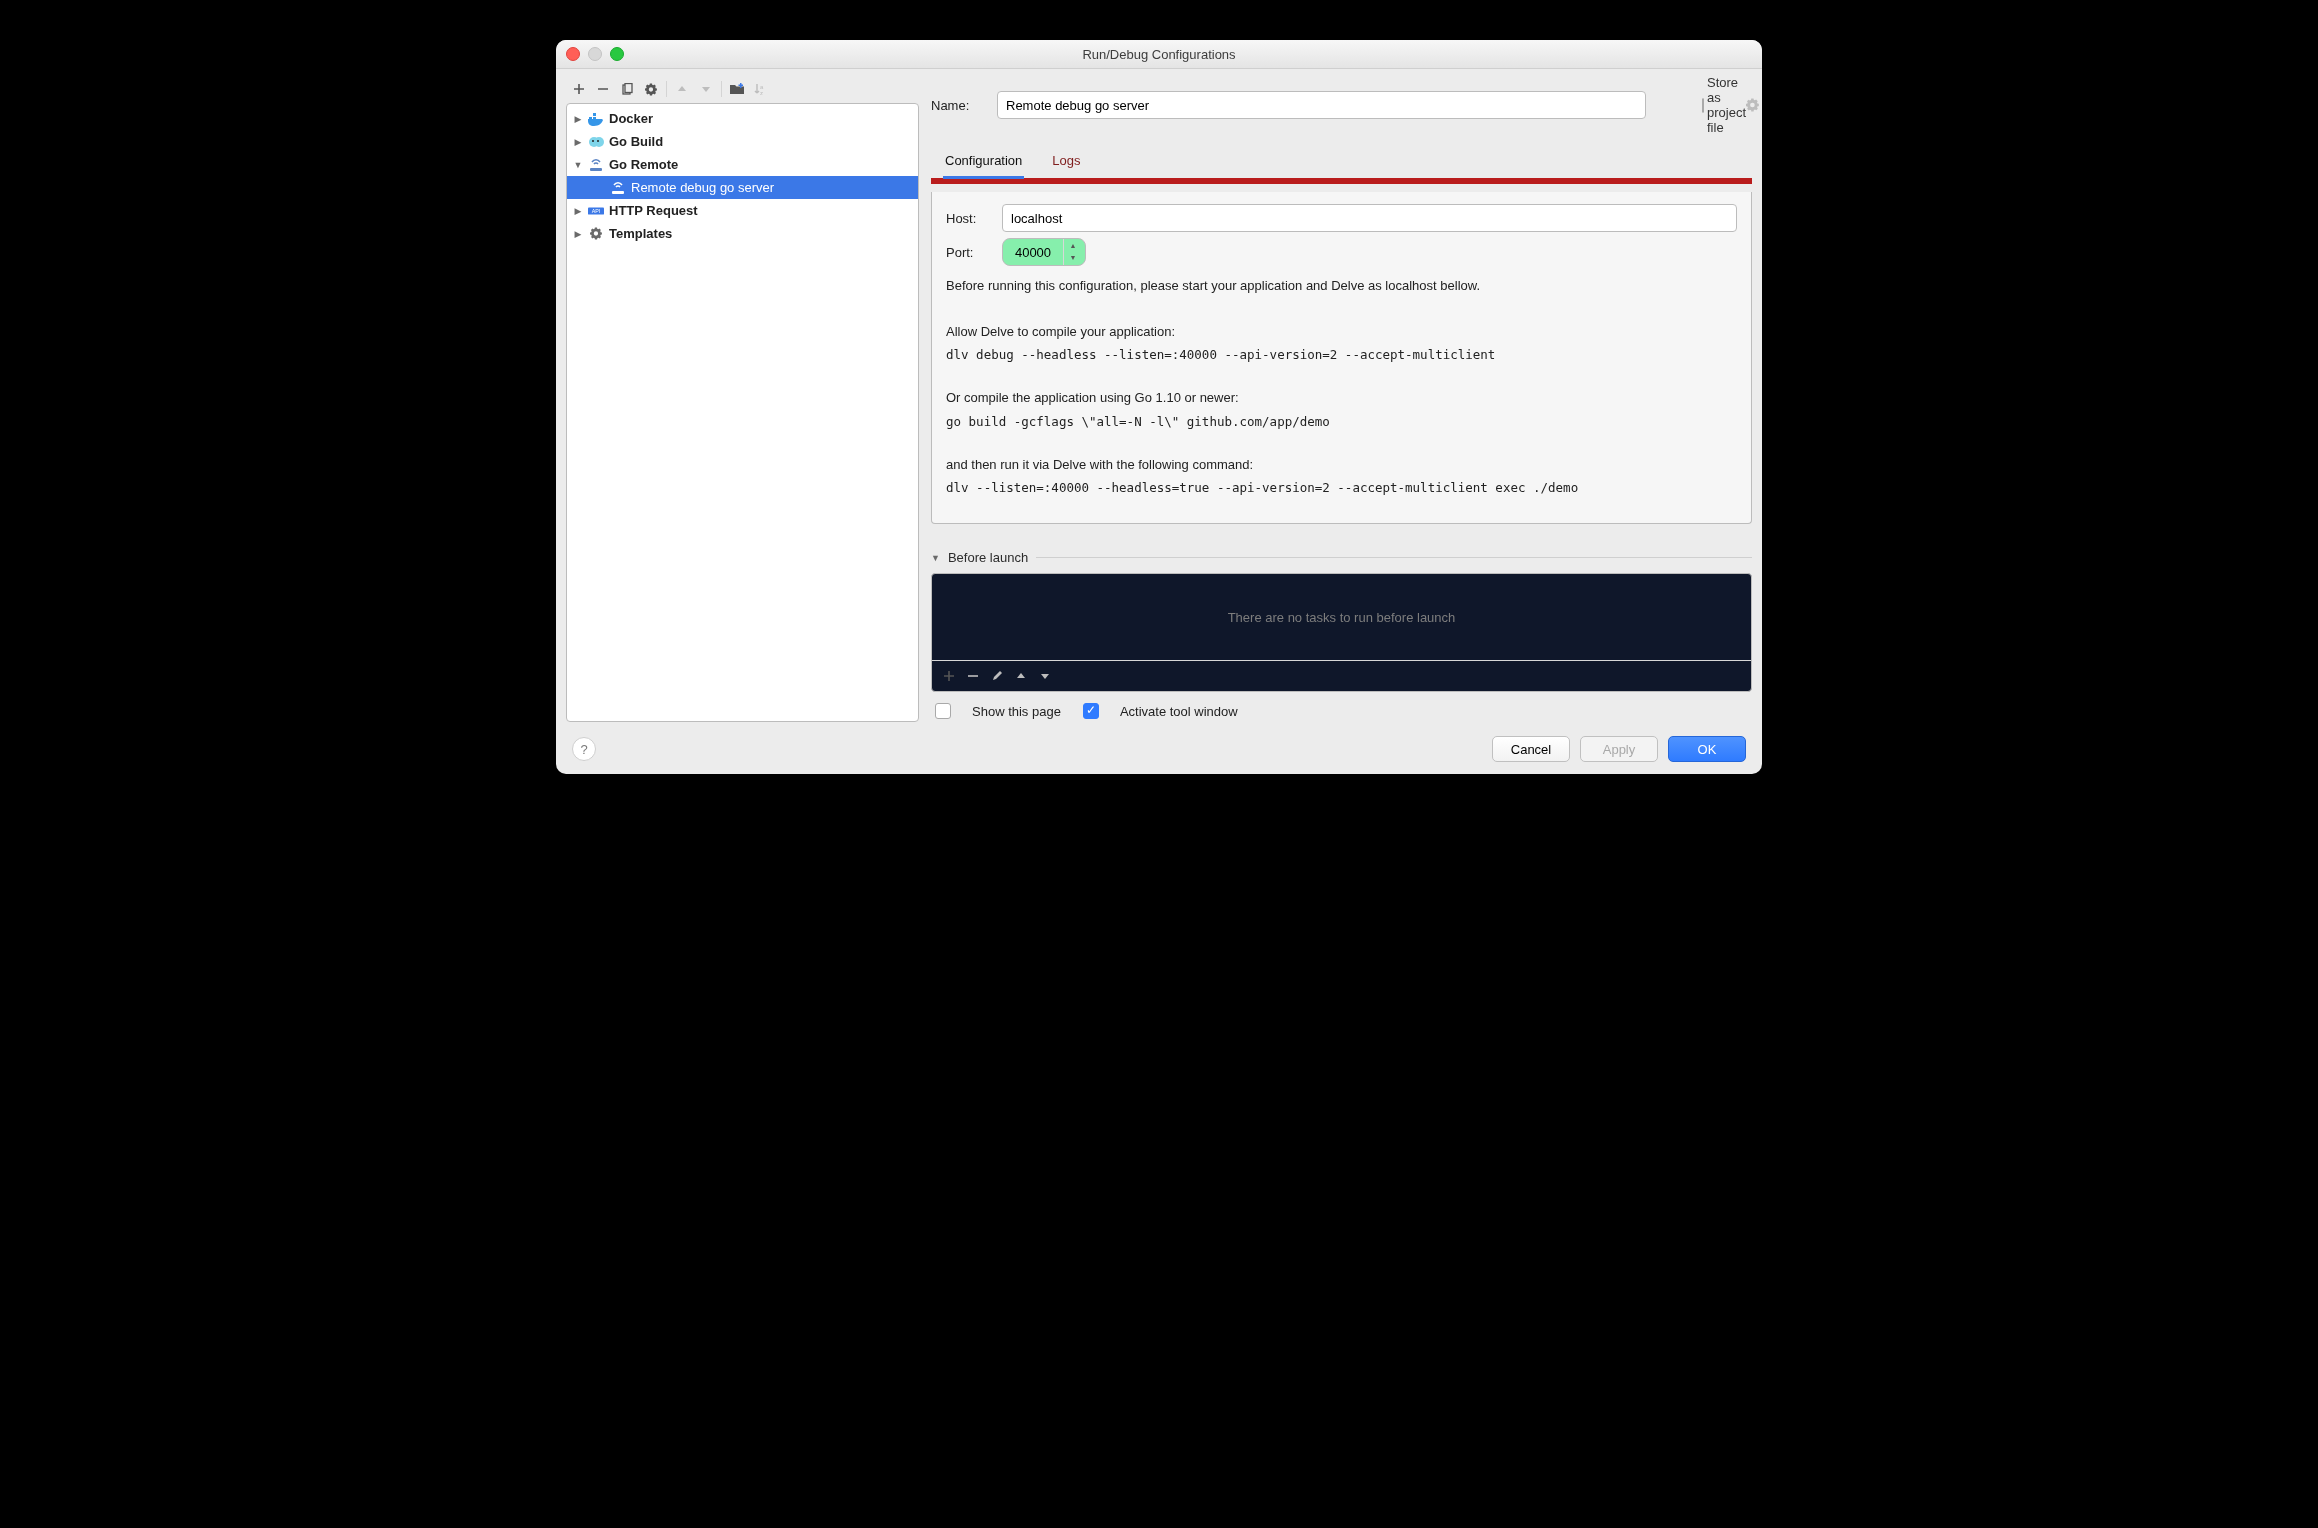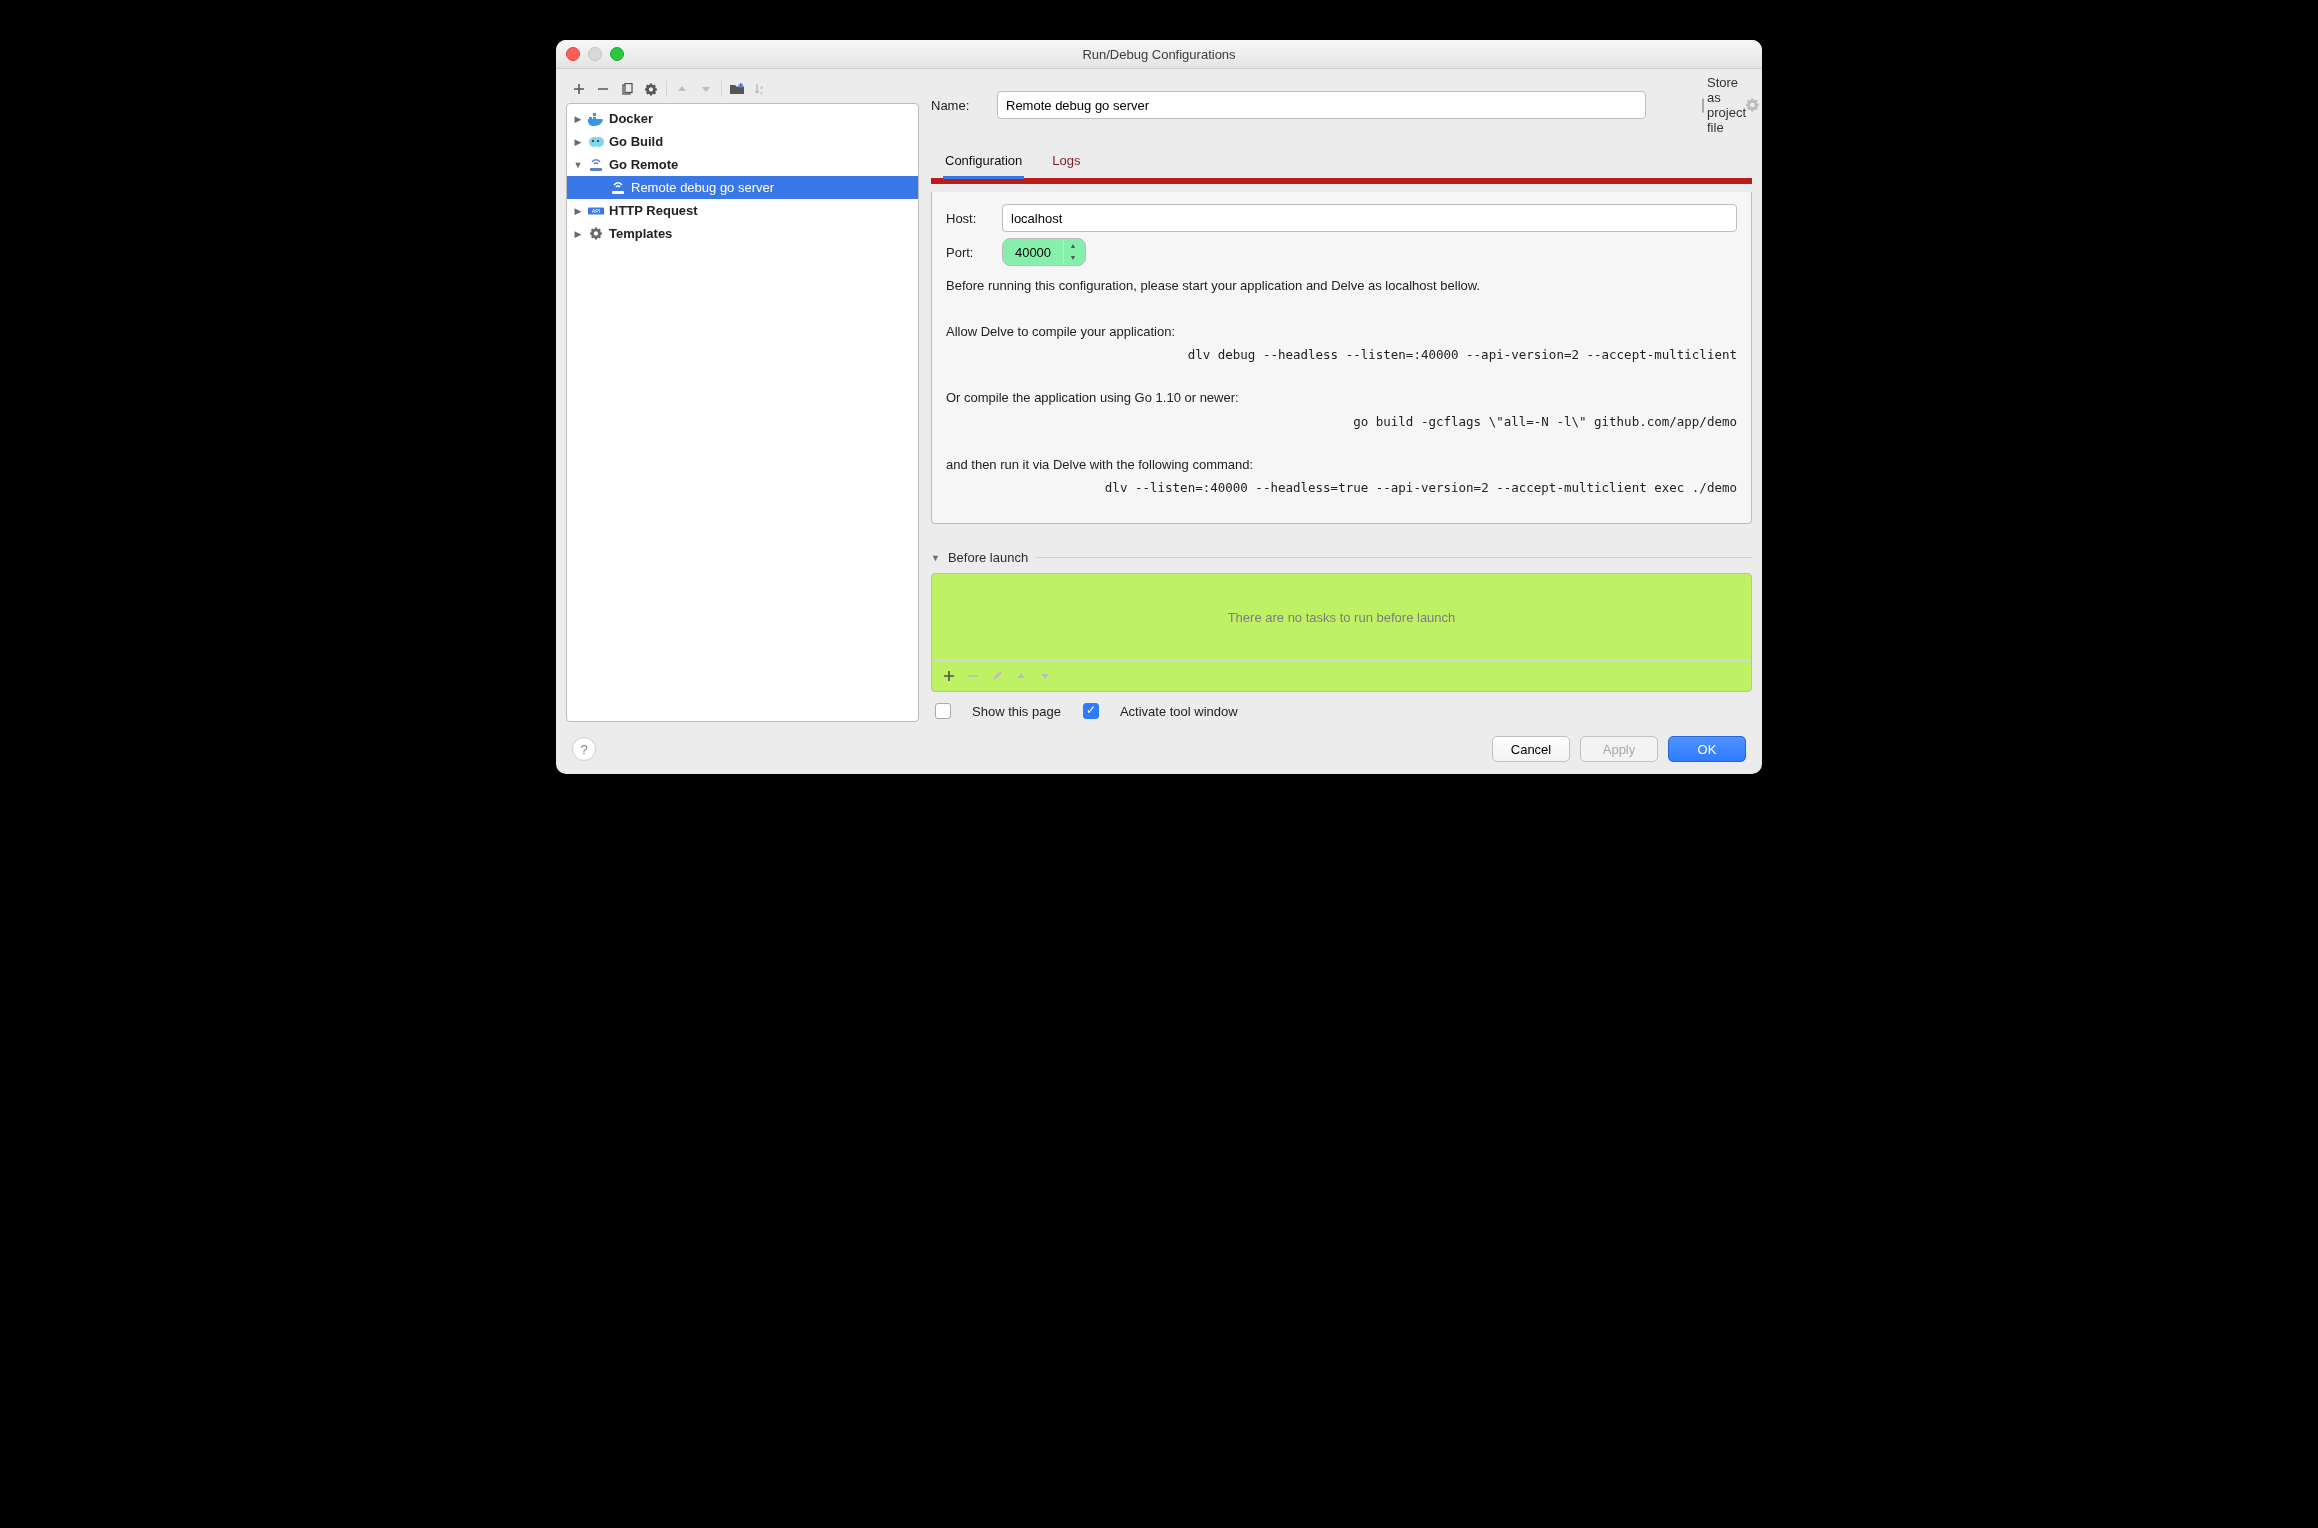--- a/index.html
+++ b/index.html
@@ -67,28 +67,28 @@
   
   .config{border:1px solid var(--border);border-top:none;border-radius:0 0 4px 4px;background:var(--panel-inset);padding:12px 14px;display:flex;flex-direction:column;gap:6px;font-size:13px;}
   .frow{display:flex;align-items:center;gap:12px;}
   .frow label{width:44px;}
   .spinwrap{display:flex;align-items:center;}
   .spin{width:82px;height:26px;border:1px solid var(--border);border-radius:8px;background:#86efac;display:flex;}
   .spin input{border:none;width:56px;text-align:center;font-size:13px;outline:none;background:transparent;}
   .spinbtns{display:flex;flex-direction:column;border-left:1px solid var(--border-light);}
   .spinbtns span{width:18px;height:12px;display:flex;align-items:center;justify-content:center;font-size:7px;color:#555;}
   .info{margin-top:4px;line-height:1.5;}
-  .mono{font-family:var(--mono);font-size:12.5px;text-align:right;}
+  .mono{font-family:var(--mono);font-size:12.5px;}
   .gap{height:10px;}
   
   .beforewrap{margin-top:18px;}
   .bl-head{display:flex;align-items:center;gap:8px;font-size:13px;color:#2c2c2c;}
   .bl-head .line{flex:1;height:1px;background:#cfcfcf;}
   .bl-head .tri{font-size:9px;color:#6a6a6a;}
-  .bl-box{margin-top:8px;border:1px solid var(--border);background:#bef264;border-radius:4px;}
+  .bl-box{margin-top:8px;border:1px solid var(--border);background:#0f172a;border-radius:4px;}
   .bl-empty{height:86px;display:flex;align-items:center;justify-content:center;color:#7d7d7d;font-size:13px;}
   .bl-tools{display:flex;gap:2px;padding:4px 6px;border-top:1px solid var(--border-light);}
   .checks{display:flex;align-items:center;gap:18px;font-size:13px;margin-top:8px;}
   .checks label{display:flex;align-items:center;gap:18px;}
   .cbox{appearance:none;width:16px;height:16px;border:1px solid #a9a9a9;border-radius:3px;background:#fff;position:relative;}
   .cbox:checked{background:#2f7bff;border-color:#2f7bff;}
   .cbox:checked::after{content:"✓";position:absolute;color:#fff;font-size:12px;left:2px;top:-1px;}
   
   .footer{display:flex;align-items:center;padding:8px 6px 2px;}
   .help{width:22px;height:22px;border:1px solid #cfcfcf;border-radius:50%;display:flex;align-items:center;justify-content:center;color:#7a7a7a;font-size:13px;background:#fff;}

